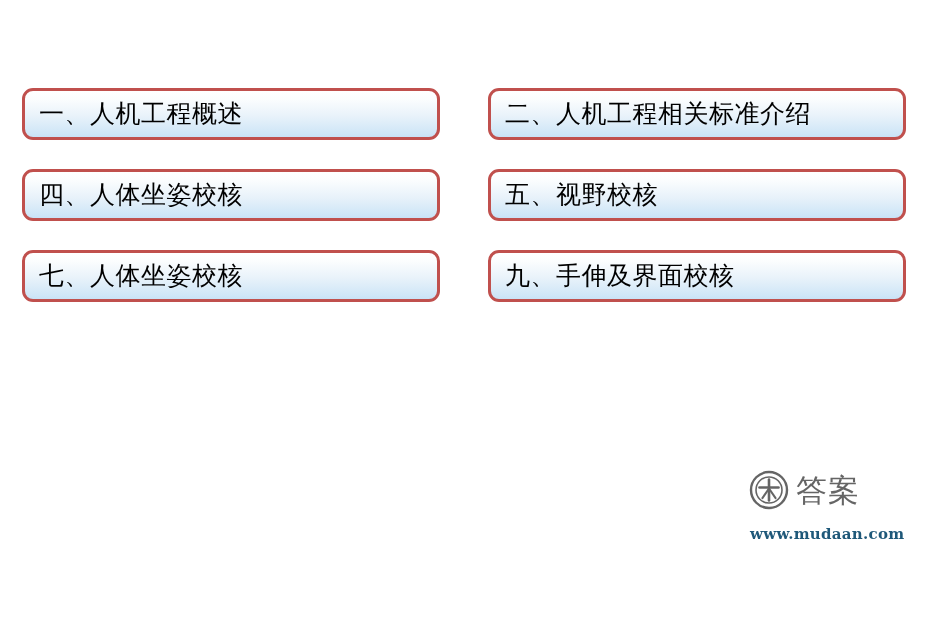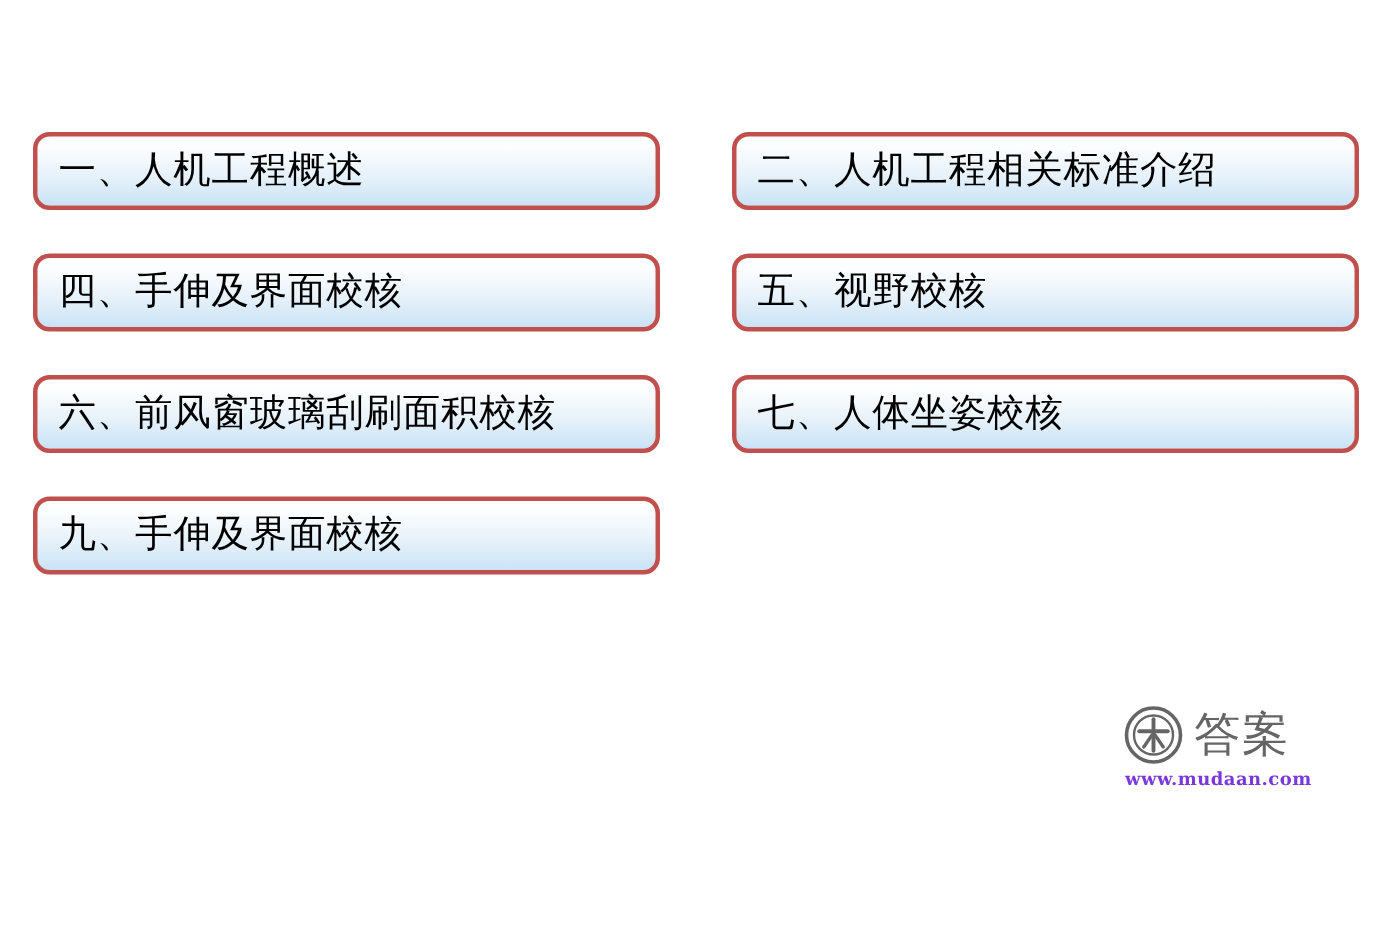--- a/index.html
+++ b/index.html
@@ -85,25 +85,25 @@
     font-family: "DejaVu Sans", "Liberation Sans", sans-serif;
     font-size: 31px;
     font-weight: 400;
     color: #595959;
     line-height: 40px;
     margin-left: 7px;
     letter-spacing: 1px;
   }
   .wm-url {
     font-family: "DejaVu Serif", "Liberation Serif", serif;
-    font-size: 12px;
+    font-size: 15px;
     font-weight: 700;
-    color: #6d28d9;
+    color: #0c4a6e;
     letter-spacing: 0.3px;
-    margin-top: 1px;
+    margin-top: 14px;
     text-align: left;
     padding-left: 1px;
   }
 </style>
 </head>
 <body>
 
 <div id="slide">
 
   <div class="chapter-grid">
@@ -111,30 +111,27 @@
     <div class="chapter-box">
       <span class="chapter-label">一、人机工程概述</span>
     </div>
 
     <div class="chapter-box">
       <span class="chapter-label">二、人机工程相关标准介绍</span>
     </div>
 
 
     <div class="chapter-box">
-      <span class="chapter-label">四、手伸及界面校核</span>
+      <span class="chapter-label">四、人体坐姿校核</span>
     </div>
 
     <div class="chapter-box">
       <span class="chapter-label">五、视野校核</span>
     </div>
 
-    <div class="chapter-box">
-      <span class="chapter-label">六、前风窗玻璃刮刷面积校核</span>
-    </div>
 
     <div class="chapter-box">
       <span class="chapter-label">七、人体坐姿校核</span>
     </div>
 
 
     <div class="chapter-box">
       <span class="chapter-label">九、手伸及界面校核</span>
     </div>
 

